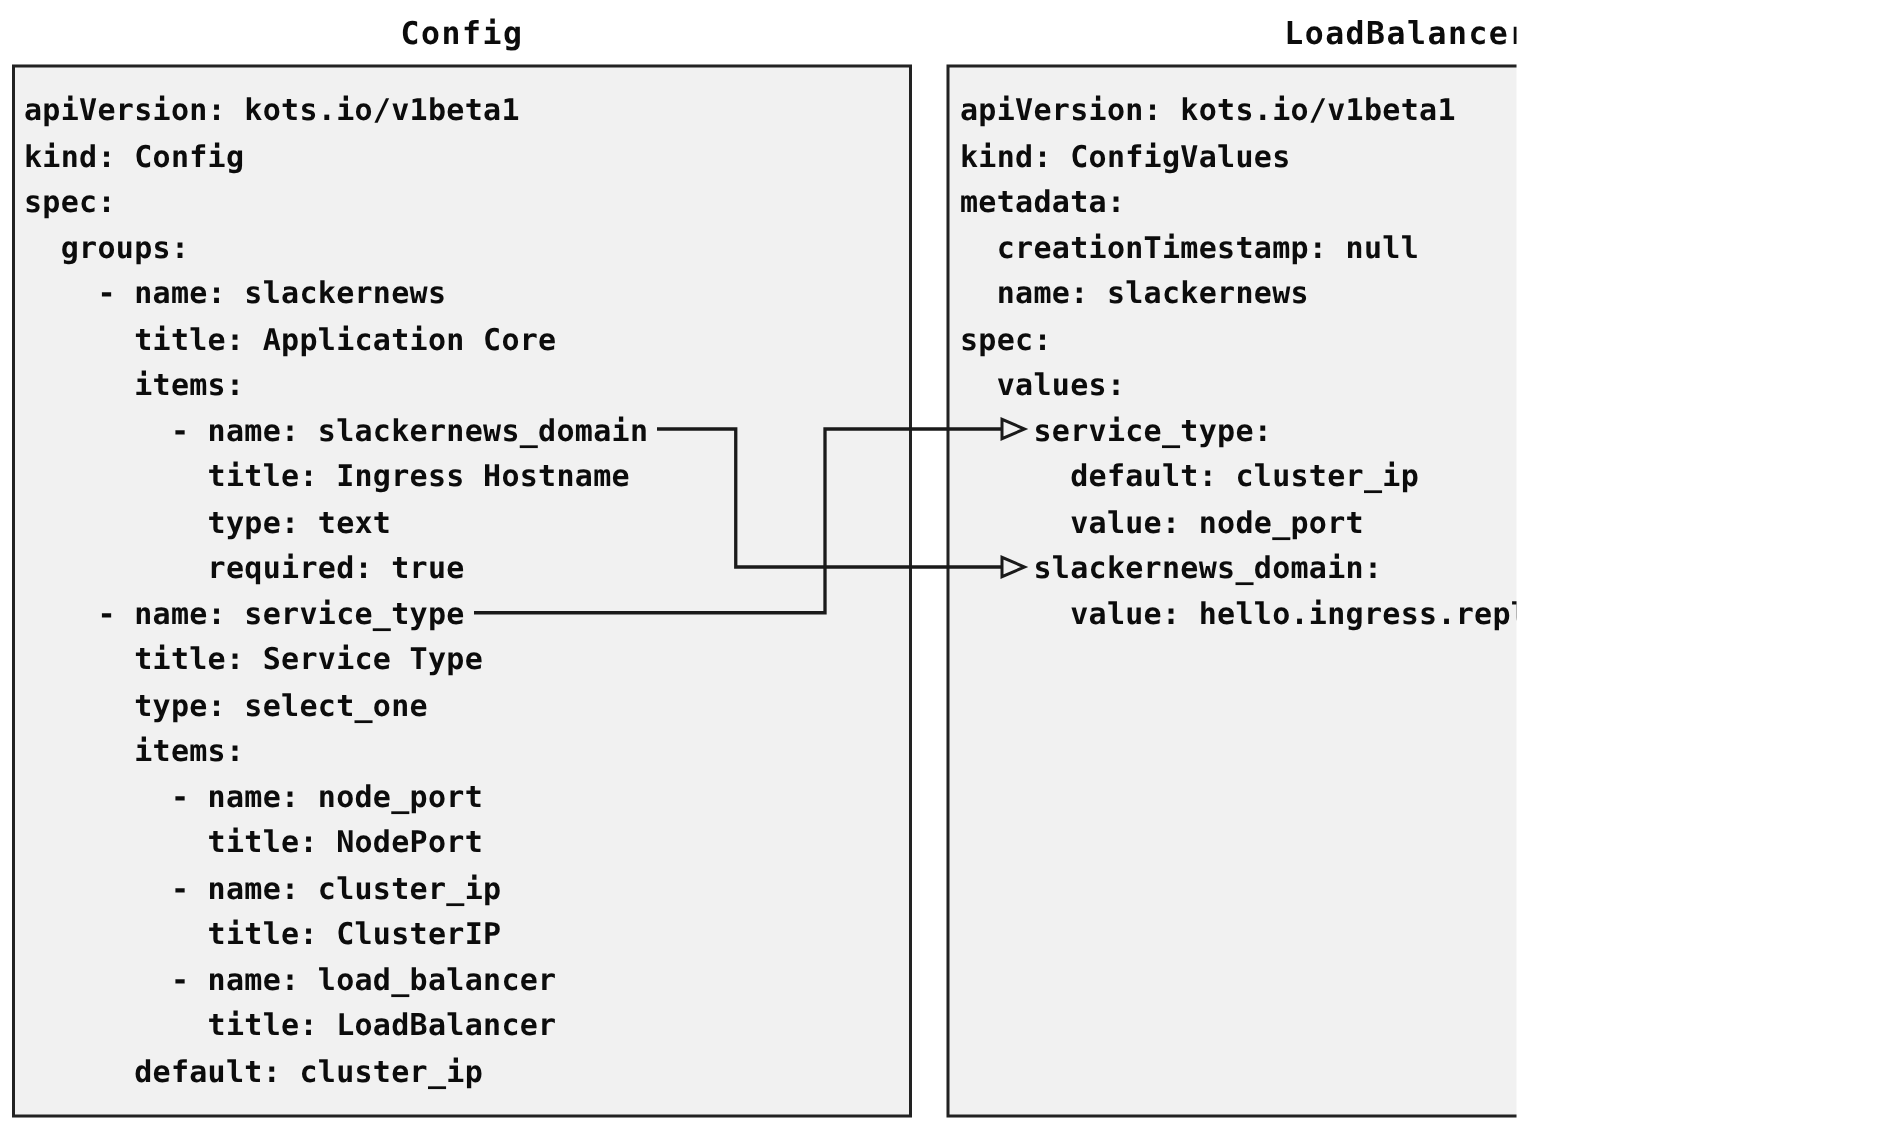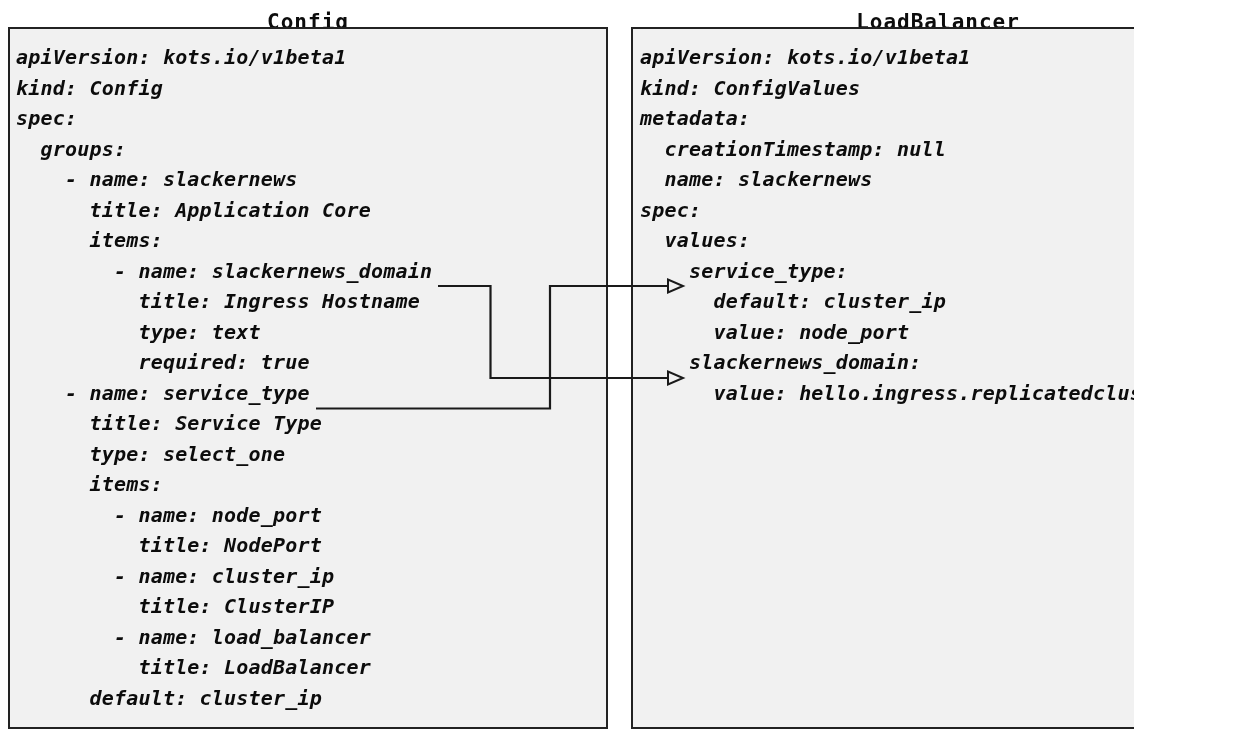--- a/index.html
+++ b/index.html
@@ -5,47 +5,46 @@
   :root {
     --page-bg: #ffffff;
     --box-bg: #f1f1f1;
     --border: #222222;
     --connector: #1a1a1a;
     --text: #0c0c0c;
   }
   html, body { margin: 0; padding: 0; background: var(--page-bg); }
   .canvas {
     position: relative;
-    width: 1134px;
+    width: 1011px;
     height: 756px;
     background: var(--page-bg);
     font-family: "DejaVu Sans Mono", "Liberation Mono", monospace;
     overflow: hidden;
   }
   .panel-title {
     position: absolute;
     top: 5px;
     height: 34px;
     line-height: 34px;
     text-align: center;
     font-weight: bold;
     font-size: 21px;
     letter-spacing: 1px;
     color: var(--text);
   }
   #title-config { left: 8px; width: 600px; }
   #title-configvalues { left: 631px; width: 614px; }
   .yaml-box {
     position: absolute;
-    top: 27px;
+    top: 43px;
     height: 702px;
     background: var(--box-bg);
     border: 2px solid var(--border);
     box-sizing: border-box;
-    font-style: italic;
   }
   #box-config { left: 8px; width: 600px; }
   #box-configvalues { left: 631px; width: 614px; }
   .yaml-box pre {
     margin: 0;
     padding: 13px 0 0 6px;
     font-family: "DejaVu Sans Mono", "Liberation Mono", monospace;
     font-weight: bold;
     font-size: 20px;
     line-height: 30.5px;

